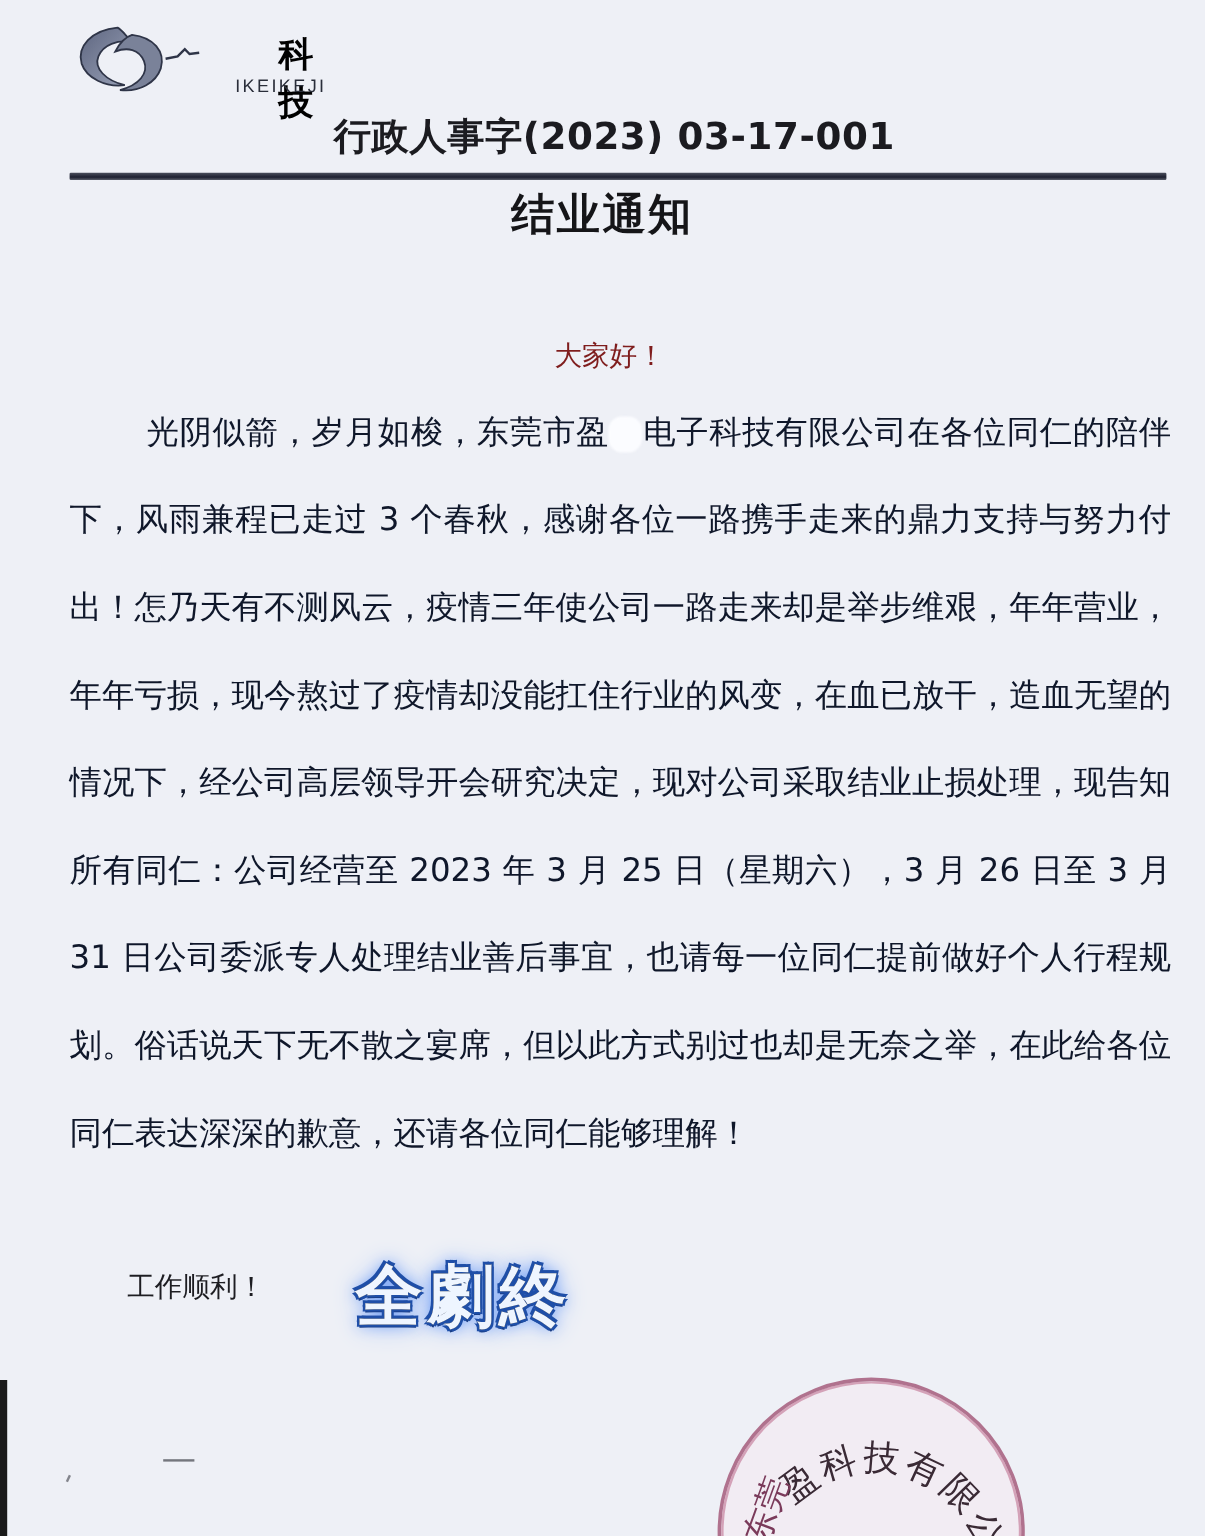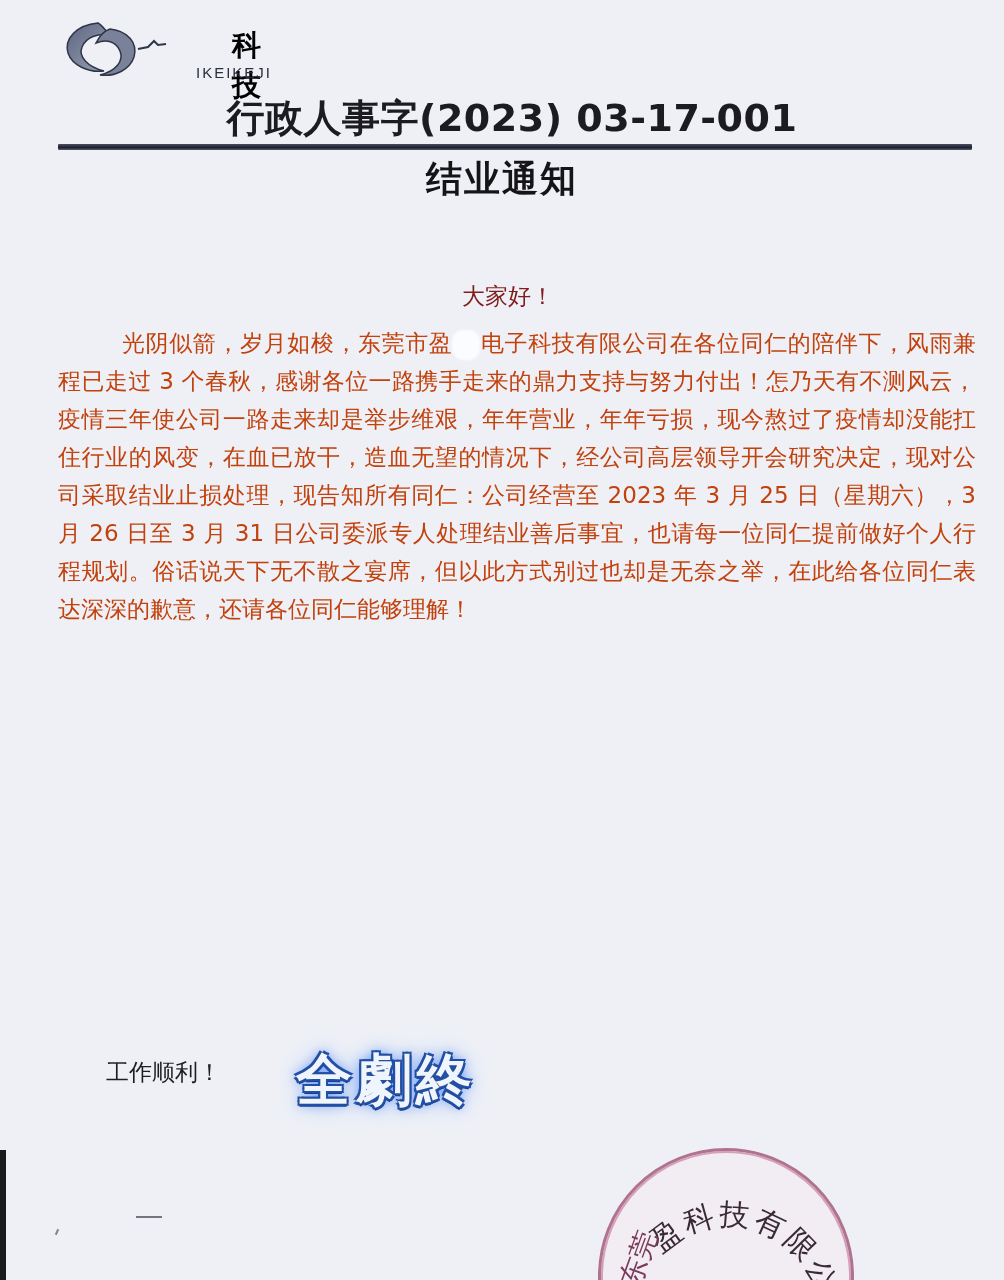--- a/index.html
+++ b/index.html
@@ -11,29 +11,29 @@
   }
   .page { position: absolute; inset: 0; }
   .left-edge { position: absolute; left: 0; top: 1150px; width: 6px; height: 130px; background: #1a1a1a; }
 
   
   .logo { position: absolute; left: 60px; top: 12px; width: 230px; height: 70px; }
   .logo-mark { position: absolute; left: 2px; top: 5px; width: 110px; height: 62px; }
   .logo-cn { position: absolute; left: 172px; top: 14px; font-size: 29px; font-weight: bold; color: #000000; letter-spacing: 1px; }
   .logo-en { position: absolute; left: 136px; top: 52px; font-size: 15px; color: #2a2e3a; letter-spacing: 2px; font-family: "Liberation Sans", sans-serif; }
 
-  .doc-number { position: absolute; left: 0; right: 0; top: 93px; text-align: center; font-size: 38px; font-weight: bold; color: #1b1b20; letter-spacing: 0.5px; padding-left: 20px; }
+  .doc-number { position: absolute; left: 0; right: 0; top: 93px; text-align: center; font-size: 31px; font-weight: bold; color: #1b1b20; letter-spacing: 0.5px; padding-left: 20px; }
   .rule { position: absolute; left: 58px; right: 32px; top: 144px; height: 6px; background: linear-gradient(#4a4e5c, #1d2030 60%, #5a5e6a); border-radius: 1px; }
 
   .doc-title { position: absolute; left: 0; right: 0; top: 155px; text-align: center; font-size: 36px; font-weight: bold; color: #151518; letter-spacing: 2px; }
 
   .salutation { position: absolute; left: 74px; top: 222px; font-size: 23px; color: #1d1d22; }
   .greeting { position: absolute; left: 462px; top: 281px; font-size: 23px; color: #7f1d1d; }
 
-  .body-text { position: absolute; left: 58px; width: 918px; font-size: 23px; line-height: 38px; color: #c2410c; text-align: justify; text-align-last: left; }
+  .body-text { position: absolute; left: 58px; width: 918px; font-size: 27px; line-height: 73px; color: #0f172a; text-align: justify; text-align-last: left; }
   .para1 { top: 324px; text-indent: 64px; }
   .para2 { top: 825px; text-indent: 50px; }
   .redact { display: inline-block; width: 28px; height: 30px; background: #fbfcff; border-radius: 40%; vertical-align: middle; filter: blur(1px); }
 
   .closing { position: absolute; left: 106px; top: 1057px; font-size: 23px; color: #1d1d22; }
 
   .sticker { position: absolute; left: 296px; top: 1043px; font-size: 56px; font-weight: bold; color: #eef5ff; letter-spacing: 4px;
     text-shadow: 0 0 0 #000, 2px 2px 0 #1f4fa8, -2px -2px 0 #1f4fa8, 2px -2px 0 #1f4fa8, -2px 2px 0 #1f4fa8, 0 3px 0 #1a3e86, 0 0 12px #5a8ff0, 0 0 22px #8fb4ff;
     font-family: "DejaVu Sans", sans-serif; }
 

